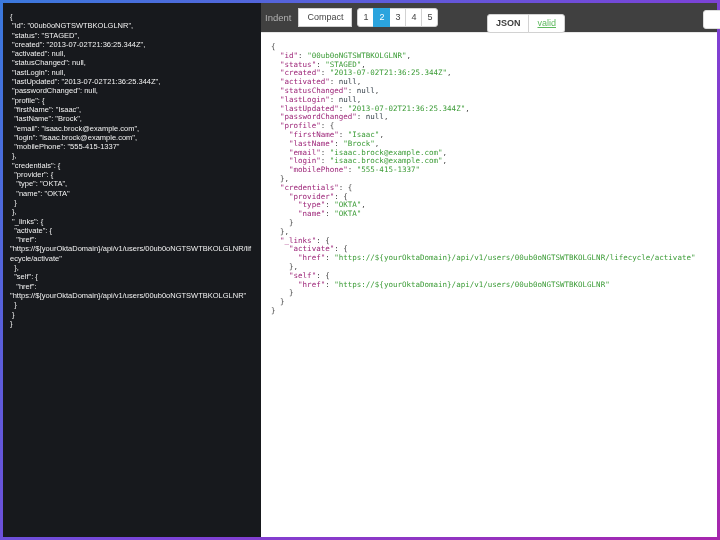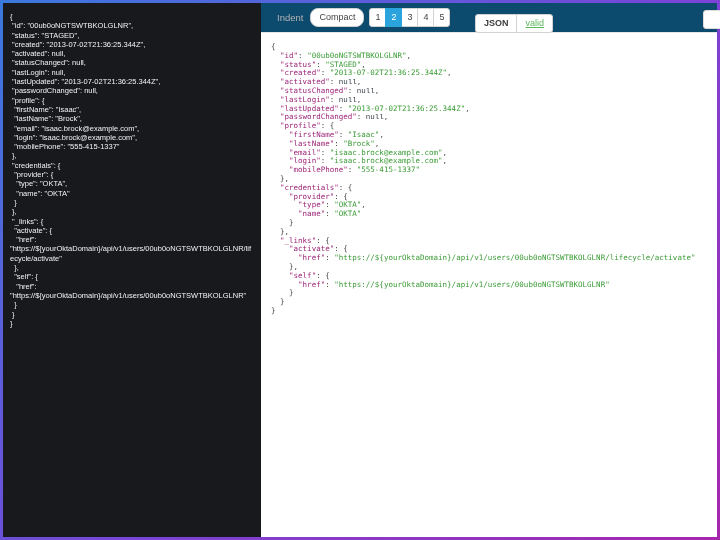--- a/index.html
+++ b/index.html
@@ -6,42 +6,42 @@
   .app{width:720px;height:540px;box-sizing:border-box;
        background:linear-gradient(135deg,#3b79dd 0%,#7a44d8 55%,#a726ad 100%);
        padding:3px;display:flex;position:relative;overflow:hidden;
        font-family:"Liberation Sans",sans-serif;}
   .panes{display:flex;flex:1;min-width:0;}
   textarea.input{width:258px;flex:0 0 258px;background:#17191d;color:#f2f2f2;
        border:0;outline:0;resize:none;padding:9px 7px;box-sizing:border-box;
        font:7.5px/9.3px "Liberation Sans",sans-serif;overflow:hidden;}
   .right{flex:1;background:#fff;display:flex;flex-direction:column;min-width:0;}
   .toolbar{height:29px;flex:0 0 29px;display:flex;align-items:center;
-       padding:0 16px;border-bottom:1px solid #e6e6e6;position:relative;background:#0c4a6e;}
+       padding:0 4px;border-bottom:1px solid #e6e6e6;position:relative;background:#404040;}
   .lbl{color:#b3b3b3;font-size:9.5px;margin-right:7px;}
   .btn{font-family:"Liberation Sans",sans-serif;font-size:9px;color:#444;background:#fff;
-       border:1px solid #d2d2d2;border-radius:8px;height:19px;line-height:17px;
+       border:1px solid #d2d2d2;border-radius:0;height:19px;line-height:17px;
        padding:0 8px;cursor:pointer;box-sizing:border-box;}
   .compact{margin-right:5px;}
   .group{display:inline-flex;}
   .group .btn{border-radius:0;margin-left:-1px;}
   .group .btn:first-child{border-radius:3px 0 0 3px;margin-left:0;}
   .group .btn:last-child{border-radius:0 3px 3px 0;}
   .seg{width:17px;padding:0;text-align:center;}
   .seg.selected{background:#2ba4de;border-color:#2ba4de;color:#fff;position:relative;z-index:1;}
   .right-cluster{margin-left:auto;margin-right:148px;margin-top:12px;}
   .format-btn{font-weight:bold;color:#3c3c3c;}
   .valid-btn{color:#5cb85c;text-decoration:underline;}
   .partial{position:absolute;right:-16px;top:7px;width:30px;height:19px;
        border:1px solid #ddd;border-radius:3px;background:#fff;}
   pre.out{margin:0;padding:10px 10px;font:7.5px/8.8px "DejaVu Sans Mono",monospace;
        color:#4a4a4a;flex:1;overflow:hidden;}
   .tk-key{color:#9c2377;}
   .tk-str{color:#3a9b35;}
-  .tk-null{color:#36404a;font-family:Liberation Mono, monospace;}
+  .tk-null{color:#36404a;}
   .tk-pun{color:#4a4a4a;}
 </style>
 </head>
 <body>
 
 <div class="app">
   <div class="panes">
 
     <textarea class="input" spellcheck="false" style="">{
  "id": "00ub0oNGTSWTBKOLGLNR",

